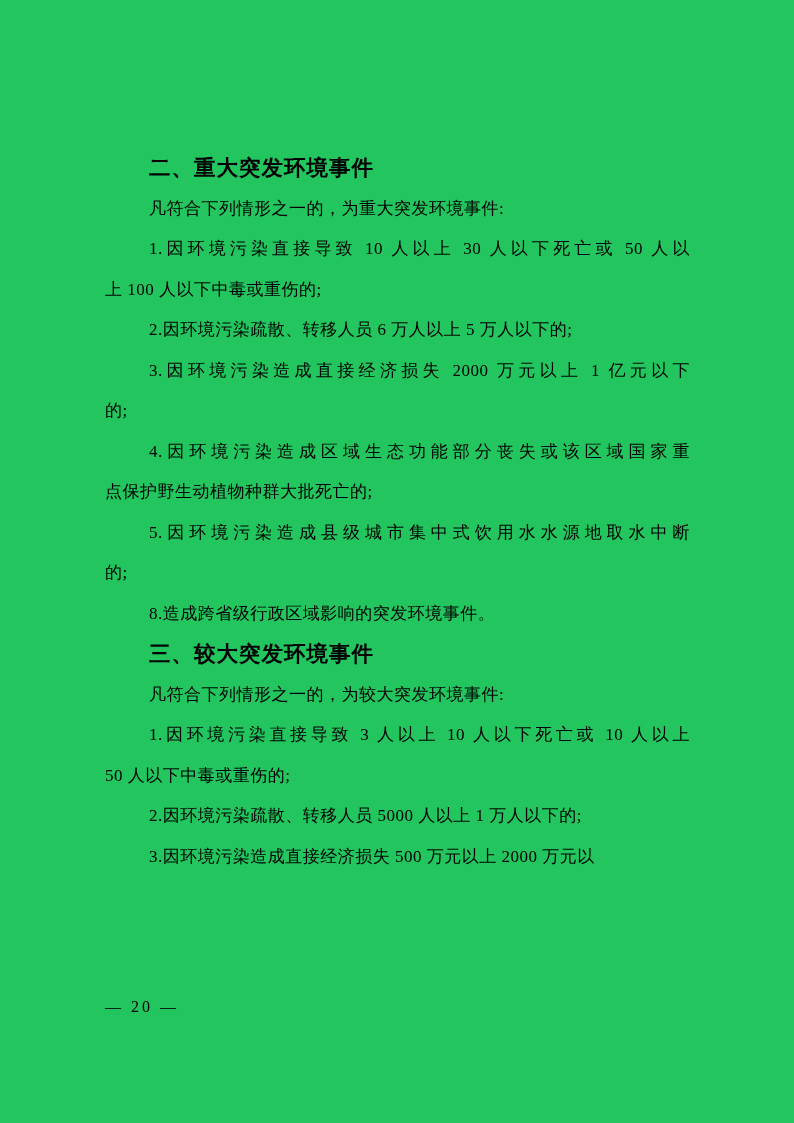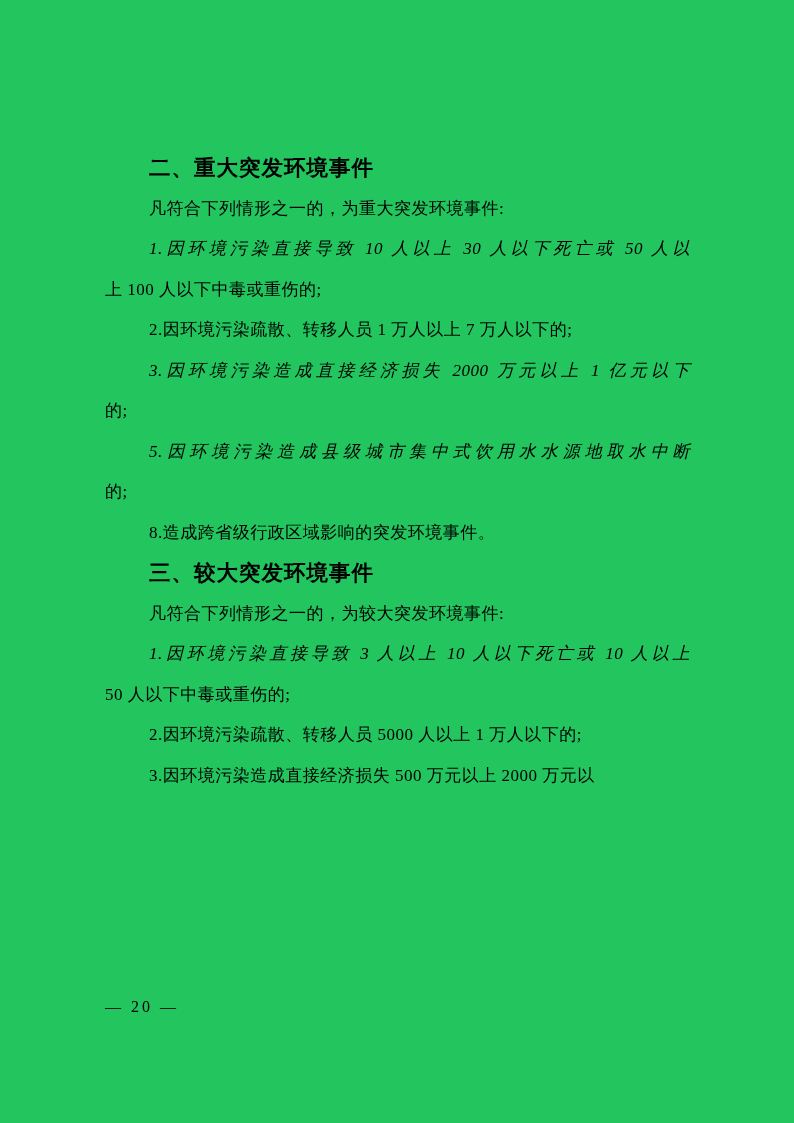--- a/index.html
+++ b/index.html
@@ -30,21 +30,20 @@
     height: 40.5px;
     white-space: nowrap;
     text-align: left;
     letter-spacing: 0.5px;
   }
   
   .line.fill {
     white-space: normal;
     text-align: justify;
     text-align-last: justify;
-    font-style: italic;
   }
   .line.first { text-indent: 44px; }
   .paragraph.heading .line {
     font-family: "Liberation Sans", "DejaVu Sans", sans-serif;
     font-weight: 700;
     font-size: 21.5px;
     letter-spacing: 1px;
   }
   .footer {
     position: absolute;
@@ -65,25 +64,29 @@
         <div class="line first">二、重大突发环境事件</div>
       </div>
       <div class="paragraph body">
         <div class="line first">凡符合下列情形之一的，为重大突发环境事件:</div>
       </div>
       <div class="paragraph body">
         <div class="line first fill">1.因环境污染直接导致 10 人以上 30 人以下死亡或 50 人以</div>
         <div class="line">上 100 人以下中毒或重伤的;</div>
       </div>
       <div class="paragraph body">
-        <div class="line first">2.因环境污染疏散、转移人员 1 万人以上 7 万人以下的;</div>
+        <div class="line first">2.因环境污染疏散、转移人员 6 万人以上 5 万人以下的;</div>
       </div>
       <div class="paragraph body">
         <div class="line first fill">3.因环境污染造成直接经济损失 2000 万元以上 1 亿元以下</div>
         <div class="line">的;</div>
+      </div>
+      <div class="paragraph body">
+        <div class="line first fill">4.因环境污染造成区域生态功能部分丧失或该区域国家重</div>
+        <div class="line">点保护野生动植物种群大批死亡的;</div>
       </div>
       <div class="paragraph body">
         <div class="line first fill">5.因环境污染造成县级城市集中式饮用水水源地取水中断</div>
         <div class="line">的;</div>
       </div>
       <div class="paragraph body">
         <div class="line first">8.造成跨省级行政区域影响的突发环境事件。</div>
       </div>
       <div class="paragraph heading">
         <div class="line first">三、较大突发环境事件</div>

